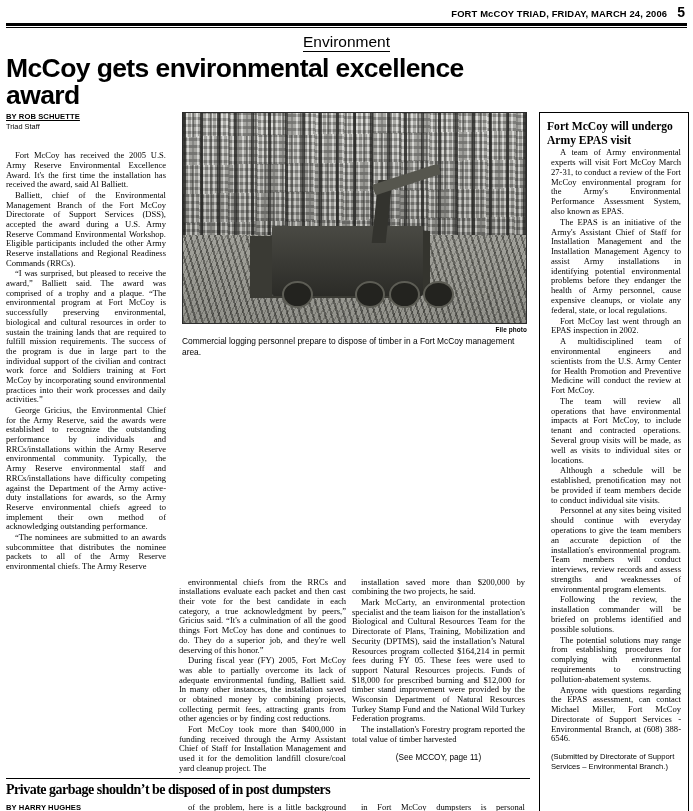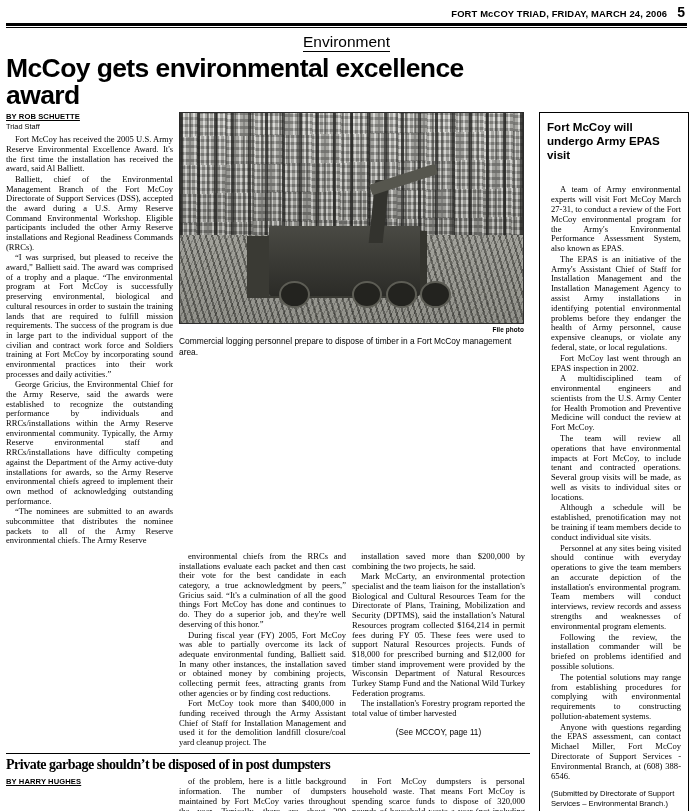--- a/index.html
+++ b/index.html
@@ -68,25 +68,25 @@
   
   .byline-name {
     font-family: "Liberation Sans", sans-serif;
     font-weight: bold; font-size: 7.6px;
     text-decoration: underline;
     letter-spacing: .1px;
     line-height: 1.25;
   }
   .byline-title {
     font-family: "Liberation Sans", sans-serif;
-    font-size: 7.4px; line-height: 1.3; margin-bottom: 4px;
-  }
-
-  
-  .top-block { display: flex; }
+    font-size: 7.4px; line-height: 1.3; margin-bottom: 20px;
+  }
+
+  
+  .top-block { display: flex; gap: 10px; }
   .col-narrow { width: 173px; padding-right: 6px; }
   .photo-block { width: 351px; }
 
   .photo {
     width: 345px; height: 212px;
     border: 1px solid #2a2a2a;
     position: relative; overflow: hidden;
     background: #8a8a86;
   }
   .photo .sky {
@@ -171,23 +171,23 @@
   .jump b { font-weight: normal; }
 
   
   .sidebox {
     border: 1.2px solid #000;
     width: 150px; height: 714px;
     padding: 7px 7px 6px 7px;
     overflow: hidden;
   }
   .sidebox-title {
-    font-family: Liberation Sans, sans-serif;
+    font-family: Liberation Serif, serif;
     font-weight: bold; font-size: 11.6px;
-    line-height: 1.22; margin-bottom: 23px;
+    line-height: 1.22; margin-bottom: 0;
   }
   .sidebox p {
     font-family: "Liberation Serif", serif;
     font-size: 8.55px; line-height: 1.145;
     text-align: justify; text-indent: 9px; margin: 0 0 1px 4px;
     -webkit-hyphens: auto; hyphens: auto;
   }
   .sidebox .submitted {
     font-family: "Liberation Sans", sans-serif;
     font-size: 7.6px; line-height: 1.3;
@@ -292,21 +292,21 @@
     <div class="gutter-rule"></div>
 
     <div class="right-zone">
       <div class="sidebox">
         <div class="sidebox-title">Fort McCoy will undergo Army EPAS visit</div>
         <p>A team of Army environmental experts will visit Fort McCoy March 27-31, to conduct a review of the Fort McCoy environmental program for the Army's Environmental Performance Assessment System, also known as EPAS.</p>
         <p>The EPAS is an initiative of the Army's Assistant Chief of Staff for Installation Management and the Installation Management Agency to assist Army installations in identifying potential environmental problems before they endanger the health of Army personnel, cause expensive cleanups, or violate any federal, state, or local regulations.</p>
         <p>Fort McCoy last went through an EPAS inspection in 2002.</p>
         <p>A multidisciplined team of environmental engineers and scientists from the U.S. Army Center for Health Promotion and Preventive Medicine will conduct the review at Fort McCoy.</p>
         <p>The team will review all operations that have environmental impacts at Fort McCoy, to include tenant and contracted operations. Several group visits will be made, as well as visits to individual sites or locations.</p>
-        <p>Although a schedule will be established, prenotification may not be training if team members decide to conduct individual site visits.</p>
+        <p>Although a schedule will be established, prenotification may not be provided if team members decide to conduct individual site visits.</p>
         <p>Personnel at any sites being visited should continue with everyday operations to give the team members an accurate depiction of the installation's environmental program. Team members will conduct interviews, review records and assess strengths and weaknesses of environmental program elements.</p>
         <p>Following the review, the installation commander will be briefed on problems identified and possible solutions.</p>
         <p>The potential solutions may range from establishing procedures for complying with environmental requirements to constructing pollution-abatement systems.</p>
         <p>Anyone with questions regarding the EPAS assessment, can contact Michael Miller, Fort McCoy Directorate of Support Services - Environmental Branch, at (608) 388-6546.</p>
         <p class="submitted">(Submitted by Directorate of Support Services – Environmental Branch.)</p>
       </div>
     </div>
 
   </div>
 </div>

